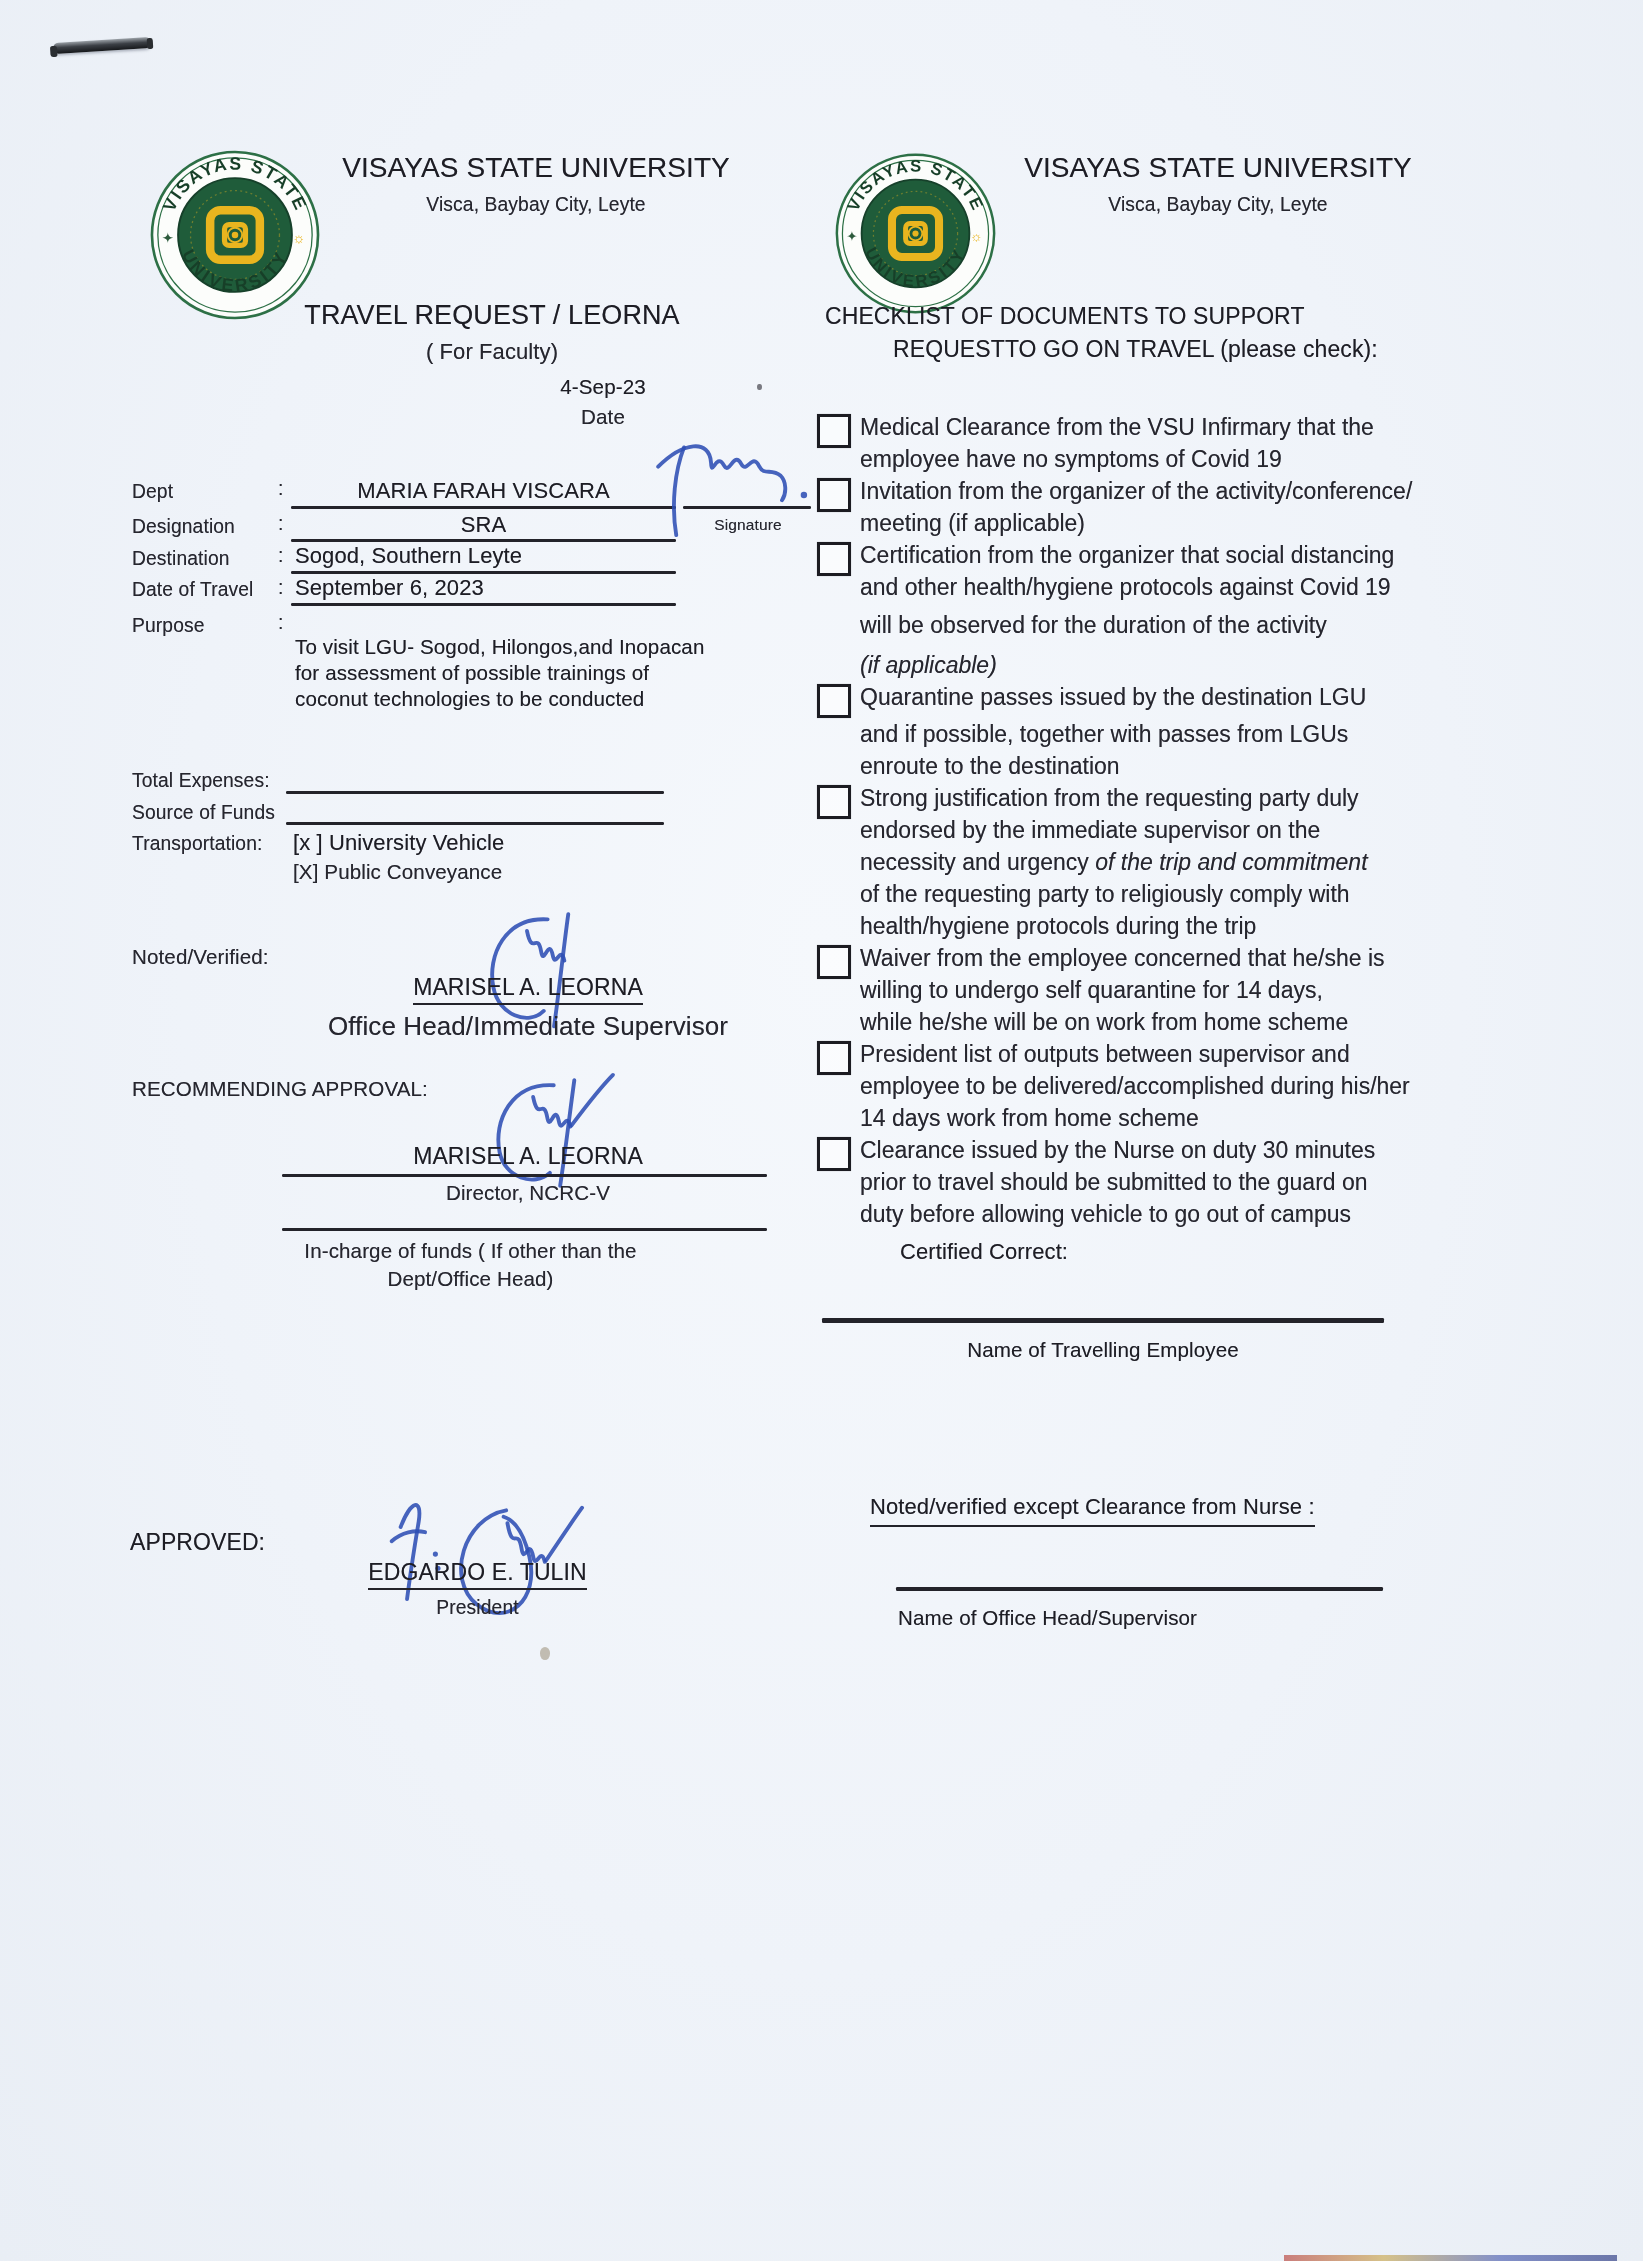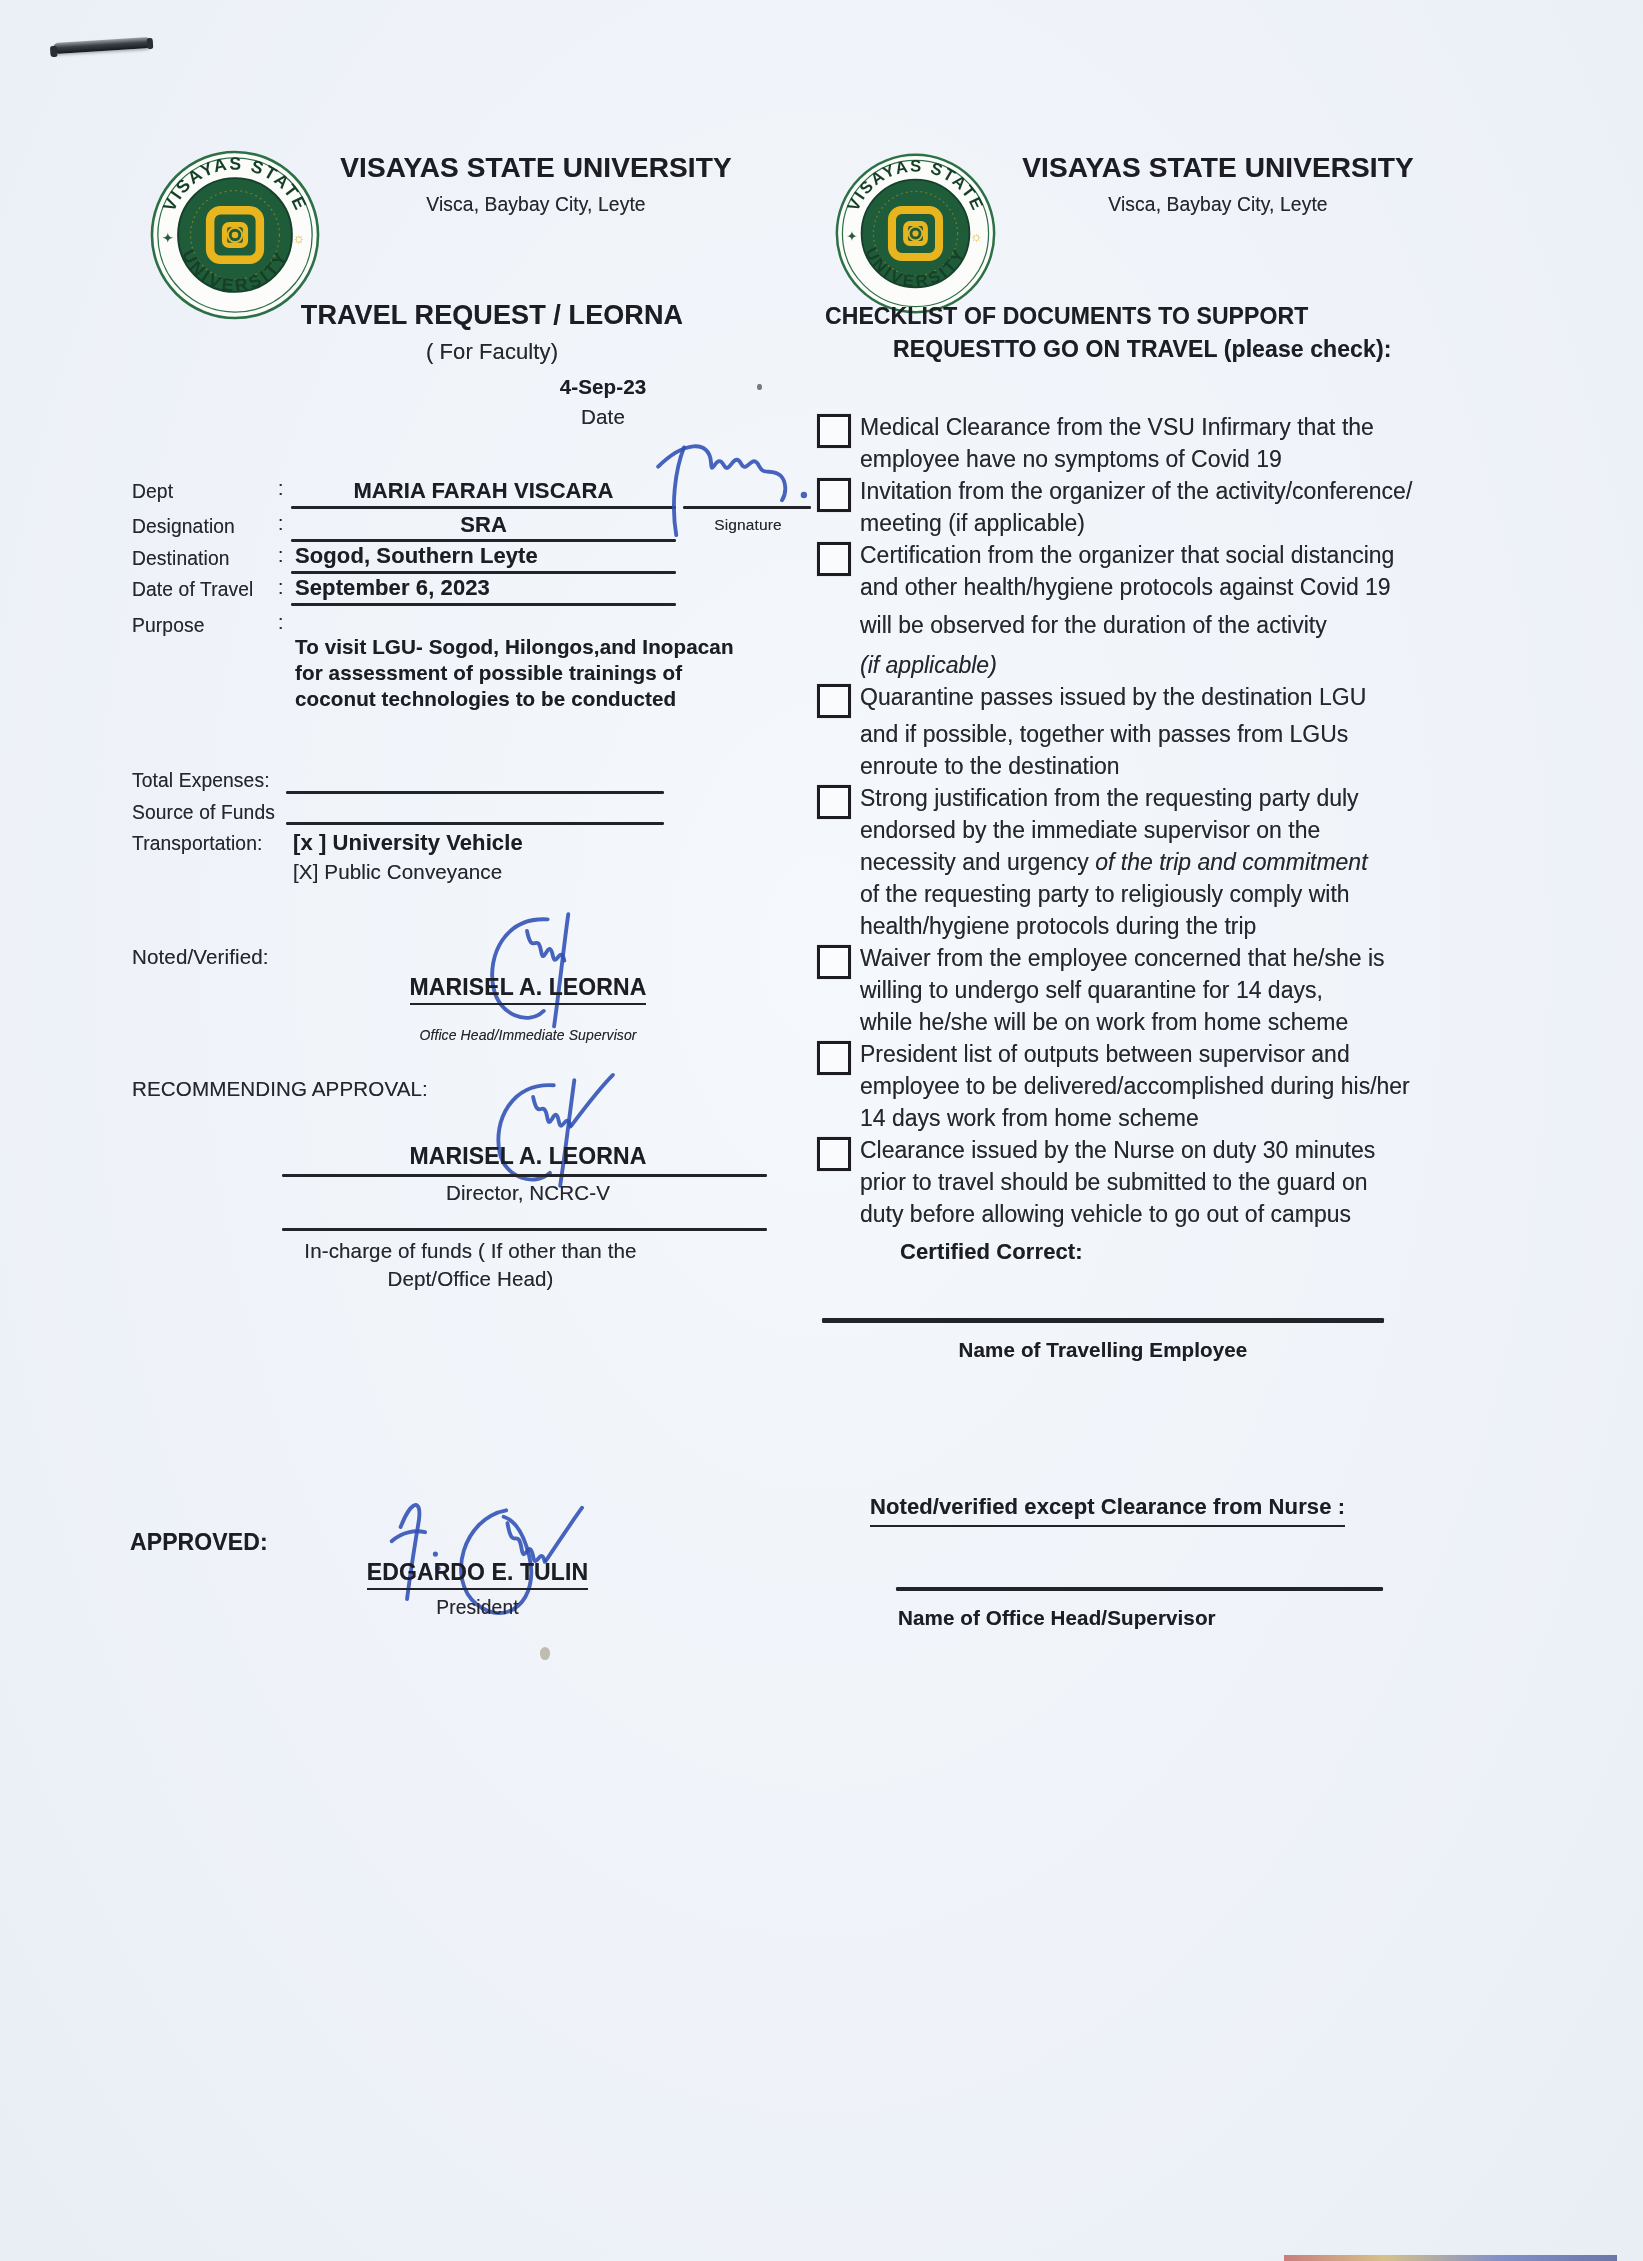--- a/index.html
+++ b/index.html
@@ -3,21 +3,21 @@
 <meta charset="utf-8">
 <style>
   html,body{margin:0;padding:0;background:#d8dde4;}
   .page{
     position:relative;width:1643px;height:2261px;overflow:hidden;
     background:radial-gradient(ellipse at 50% 42%, #f5f8fc 0%, #eff3f9 55%, #e9eef5 100%);
     font-family:"Liberation Sans", sans-serif;color:#26262e;
   }
   .abs{position:absolute;}
   .t{text-shadow:0 0 0.6px rgba(30,30,48,.45);letter-spacing:0.1px;white-space:nowrap;}
-  .b{font-weight:bold;color:#1d1d24;}
+  .b{font-weight:normal;color:#1d1d24;}
   .ctr{text-align:center;}
   .it{font-style:italic;}
   .uline{border-bottom:2.6px solid #23232a;padding-bottom:1.9px;display:inline-block;}
   .hline{position:absolute;background:#23232a;height:2.6px;border-radius:1.3px;}
   
   .staple{position:absolute;left:53px;top:40px;width:98px;height:11px;border-radius:5.8px;
     background:linear-gradient(180deg,#9aa0a6 0%,#3c4046 45%,#16181b 100%);
     transform:rotate(-3.5deg);box-shadow:0 1.9px 2.6px rgba(60,70,90,.35);}
   .staple:before{content:"";position:absolute;left:-2.6px;top:2.6px;width:6.4px;height:11.6px;background:#2a2d31;border-radius:2.6px;}
   .staple:after{content:"";position:absolute;right:-1.9px;top:1.3px;width:6.4px;height:10.3px;background:#2a2d31;border-radius:2.6px;}
@@ -126,21 +126,21 @@
   <div class="abs t" style="left:293px;top:860px;font-size:20.6px;">[X] Public Conveyance</div>
 
   <div class="abs t" style="left:132px;top:945px;font-size:20.6px;">Noted/Verified:</div>
   <svg class="abs" style="left:465px;top:900px;" width="142" height="129" viewBox="0 0 220 200">
     <path class="ink" stroke-width="6" d="M128 30 C 62 26, 34 86, 44 136 C 52 178, 98 196, 122 172"></path>
     <path class="ink" stroke-width="6" d="M96 48 C 104 88, 112 48, 118 80 C 122 104, 130 56, 136 86 C 140 108, 148 68, 154 94"></path>
     <path class="ink" stroke-width="6" d="M160 22 C 152 80, 146 140, 138 196"></path>
   </svg>
   <div class="abs ctr" style="left:309px;top:974px;width:438px;">
     <span class="t b uline" style="font-size:23px;">MARISEL A. LEORNA</span>
-    <div class="t" style="font-size:14px;margin-top:22px;font-style:italic;">Office Head/Immediate Supervisor</div>
+    <div class="t" style="font-size:26px;margin-top:6px;">Office Head/Immediate Supervisor</div>
   </div>
 
   <div class="abs t" style="left:132px;top:1077px;font-size:20.6px;">RECOMMENDING APPROVAL:</div>
   <svg class="abs" style="left:470px;top:1062px;" width="161" height="129" viewBox="0 0 250 200">
     <path class="ink" stroke-width="6" d="M130 36 C 64 32, 36 92, 46 140 C 54 180, 100 194, 124 172"></path>
     <path class="ink" stroke-width="6" d="M98 54 C 106 94, 114 54, 120 86 C 124 110, 132 62, 138 92 C 142 114, 150 74, 156 100"></path>
     <path class="ink" stroke-width="6" d="M158 98 C 182 66, 204 38, 222 20"></path>
     <path class="ink" stroke-width="6" d="M162 28 C 154 86, 148 140, 140 192"></path>
   </svg>
   <div class="abs ctr" style="left:309px;top:1143px;width:438px;">

